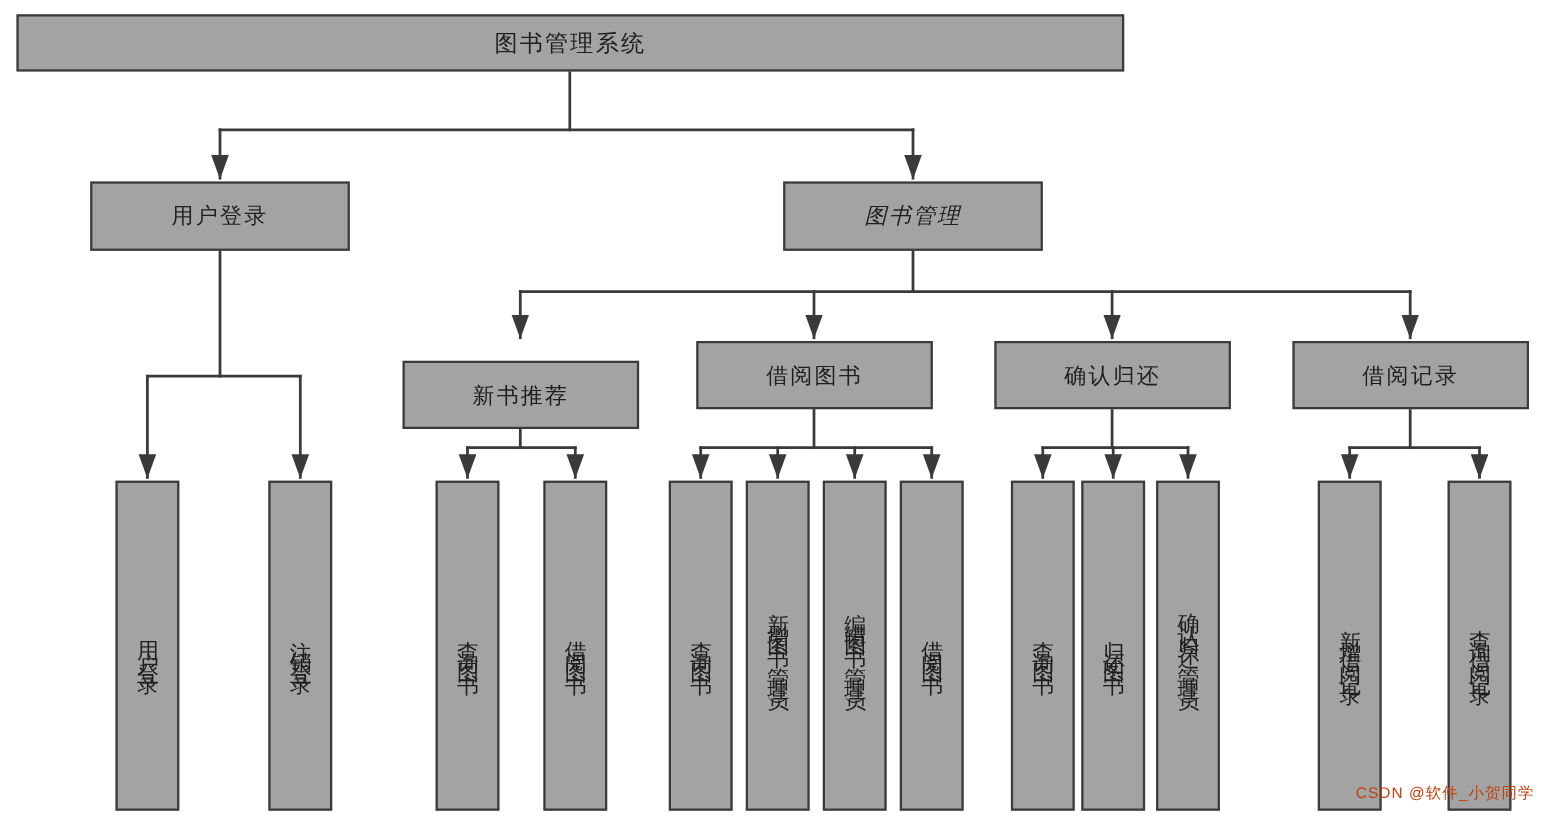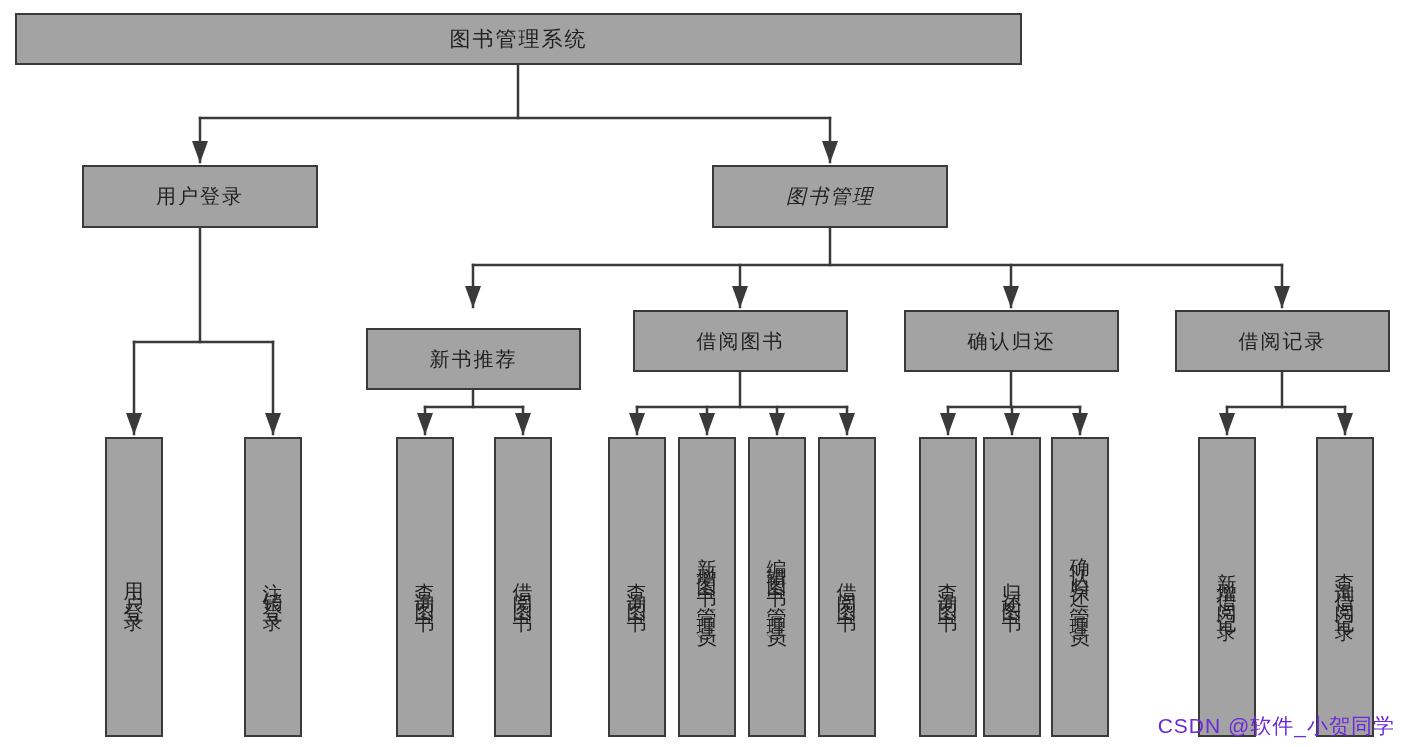--- a/index.html
+++ b/index.html
@@ -45,22 +45,22 @@
     writing-mode: vertical-rl;
     text-orientation: mixed;
     letter-spacing: 10px;
     font-size: 20px;
     line-height: 1;
   }
   .watermark {
     position: absolute;
     right: 10px;
     top: 712px;
-    font-size: 21px;
-    color: #6d28d9;
+    font-size: 14px;
+    color: #c2410c;
     letter-spacing: 1px;
   }
 </style>
 </head>
 <body>
 
 <div id="stage">
 
   <svg id="connectors" width="1405" height="747" viewBox="0 0 1405 747">
     <defs>

